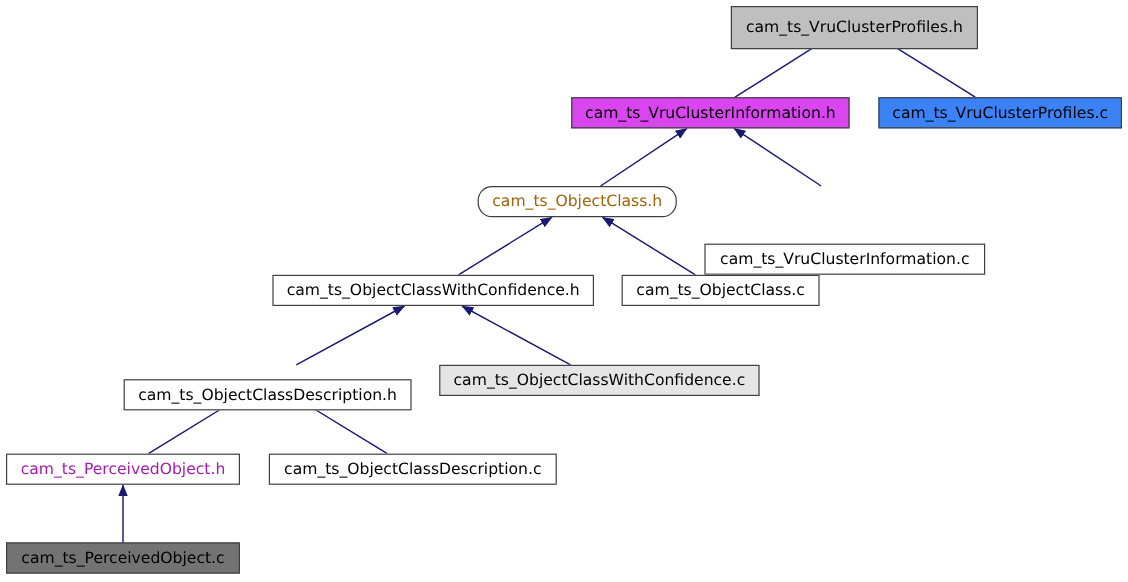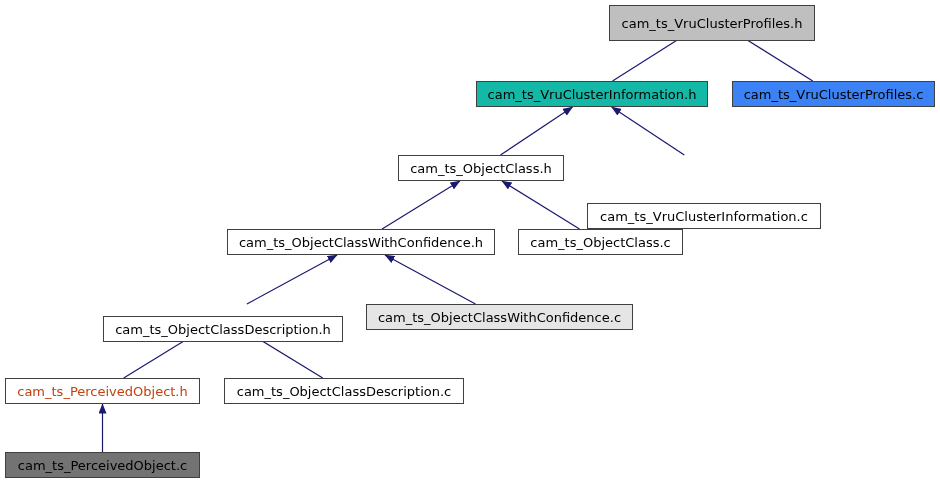--- a/index.html
+++ b/index.html
@@ -56,24 +56,24 @@
       <line x1="382.0810810810811" y1="229" x2="459.9189189189189" y2="181" stroke="#191970" stroke-width="1.2" marker-end="url(#arrow)"></line>
       <line x1="579.5067567567568" y1="229" x2="501.9932432432432" y2="181" stroke="#191970" stroke-width="1.2" marker-end="url(#arrow)"></line>
       <line x1="246.92000000000002" y1="304" x2="337.08" y2="255" stroke="#191970" stroke-width="1.2" marker-end="url(#arrow)"></line>
       <line x1="475.49333333333334" y1="304" x2="385.00666666666666" y2="255" stroke="#191970" stroke-width="1.2" marker-end="url(#arrow)"></line>
       <line x1="123.66891891891892" y1="378" x2="201.8310810810811" y2="330" stroke="#191970" stroke-width="1.2" marker-end="url(#arrow)"></line>
       <line x1="322.7432432432432" y1="378" x2="244.25675675675677" y2="330" stroke="#191970" stroke-width="1.2" marker-end="url(#arrow)"></line>
       <line x1="102.5" y1="452" x2="102.5" y2="404" stroke="#191970" stroke-width="1.2" marker-end="url(#arrow)"></line>
     </svg>
 
 <div class="node highlighted" style="left: 609px; top: 5px; width: 206px; height: 36px; border-color: rgb(64, 64, 64); background: rgb(191, 191, 191); color: rgb(0, 0, 0);">cam_ts_VruClusterProfiles.h</div>
-    <div class="node" style="left: 476px; top: 81px; width: 232px; height: 26px; border-color: rgb(64, 64, 64); background: #14b8a6; color: rgb(0, 0, 0);">cam_ts_VruClusterInformation.h</div>
+    <div class="node" style="left: 476px; top: 81px; width: 232px; height: 26px; border-color: rgb(64, 64, 64); background: #d946ef; color: rgb(0, 0, 0);">cam_ts_VruClusterInformation.h</div>
     <div class="node" style="left: 732px; top: 81px; width: 203px; height: 26px; border-color: rgb(64, 64, 64); background: #3b82f6; color: rgb(0, 0, 0);">cam_ts_VruClusterProfiles.c</div>
-    <div class="node" style="left: 398px; top: 155px; width: 166px; height: 26px; border-color: rgb(64, 64, 64); background: rgb(255, 255, 255); color: #000000;">cam_ts_ObjectClass.h</div>
+    <div class="node" style="left: 398px; top: 155px; width: 166px; height: 26px; border-color: rgb(64, 64, 64); background: rgb(255, 255, 255); color: #a16207; border-radius: 12px;">cam_ts_ObjectClass.h</div>
     <div class="node" style="left: 587px; top: 155px; width: 234px; height: 26px; border-color: rgb(64, 64, 64); background: rgb(255, 255, 255); color: rgb(0, 0, 0); margin-top: 48px;">cam_ts_VruClusterInformation.c</div>
     <div class="node" style="left: 227px; top: 229px; width: 268px; height: 26px; border-color: rgb(64, 64, 64); background: rgb(255, 255, 255); color: rgb(0, 0, 0);">cam_ts_ObjectClassWithConfidence.h</div>
     <div class="node" style="left: 518px; top: 229px; width: 165px; height: 26px; border-color: rgb(64, 64, 64); background: rgb(255, 255, 255); color: rgb(0, 0, 0);">cam_ts_ObjectClass.c</div>
     <div class="node" style="left: 103px; top: 316px; width: 240px; height: 26px; border-color: rgb(64, 64, 64); background: rgb(255, 255, 255); color: rgb(0, 0, 0);">cam_ts_ObjectClassDescription.h</div>
     <div class="node" style="left: 366px; top: 304px; width: 267px; height: 26px; border-color: rgb(64, 64, 64); background: #e5e5e5; color: rgb(0, 0, 0);">cam_ts_ObjectClassWithConfidence.c</div>
-    <div class="node" style="left: 5px; top: 378px; width: 195px; height: 26px; border-color: rgb(64, 64, 64); background: rgb(255, 255, 255); color: #c2410c;">cam_ts_PerceivedObject.h</div>
+    <div class="node" style="left: 5px; top: 378px; width: 195px; height: 26px; border-color: rgb(64, 64, 64); background: rgb(255, 255, 255); color: #a21caf;">cam_ts_PerceivedObject.h</div>
     <div class="node" style="left: 224px; top: 378px; width: 240px; height: 26px; border-color: rgb(64, 64, 64); background: rgb(255, 255, 255); color: rgb(0, 0, 0); text-align: center;">cam_ts_ObjectClassDescription.c</div>
     <div class="node" style="left: 5px; top: 452px; width: 195px; height: 26px; border-color: rgb(64, 64, 64); background: #737373; color: rgb(0, 0, 0);">cam_ts_PerceivedObject.c</div>
   </div>
 
 </body></html>

